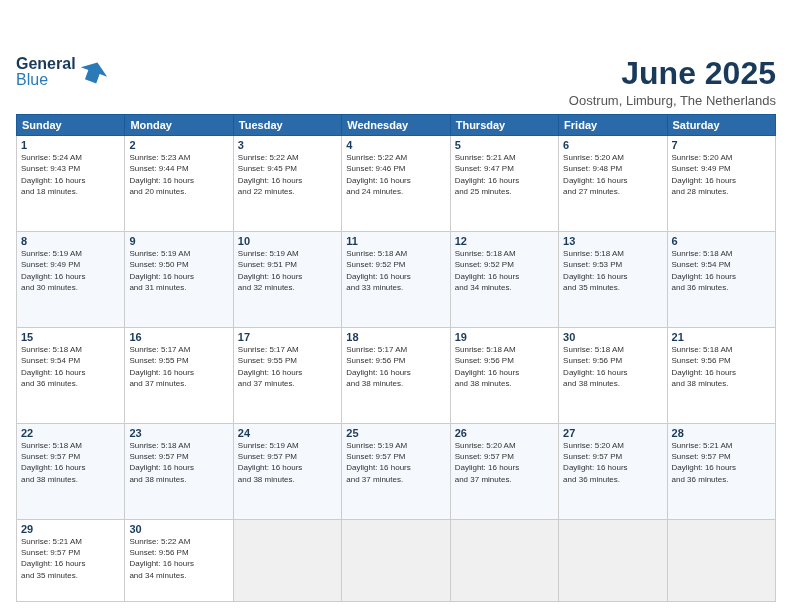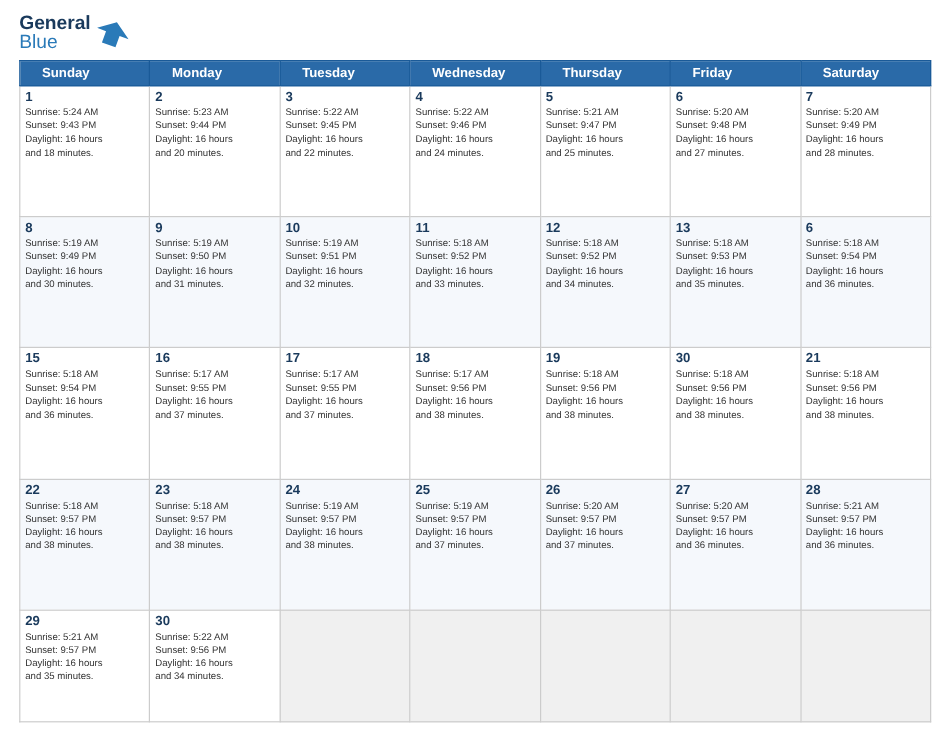--- a/index.html
+++ b/index.html
@@ -15,20 +15,21 @@
       height: 612px;
       padding: 12px 16px 10px 16px;
       display: flex;
       flex-direction: column;
     }
     .header {
       display: flex;
       justify-content: space-between;
       align-items: flex-start;
       margin-bottom: 6px;
+      margin-top: 44px;
     }
     .logo {
       display: flex;
       flex-direction: column;
       align-items: flex-start;
     }
     .title-block {
       text-align: right;
     }
     .month-title {
@@ -51,21 +52,21 @@
       width: 100%;
       border-collapse: collapse;
       flex: 1;
       table-layout: fixed;
     }
     thead th {
       background-color: #2a6aa8;
       color: #fff;
       font-size: 11px;
       font-weight: bold;
-      padding: 4px 18px;
+      padding: 4px 5px;
       text-align: left;
       border: 1px solid #1a5a98;
     }
     tbody td {
       border: 1px solid #ccc;
       vertical-align: top;
       padding: 3px 4px;
       font-size: 8.5px;
       color: #333;
       height: 82px;
@@ -102,20 +103,24 @@
     <div class="logo">
       <div style="display:flex;align-items:center;gap:4px;">
         <div style="display:flex;flex-direction:column;line-height:1;">
           <span style="font-size:16px;font-weight:bold;color:#1a3a5c;">General</span>
           <span style="font-size:16px;font-weight:normal;color:#2a7ab8;">Blue</span>
         </div>
         <svg width="28" height="28" viewBox="0 0 28 28">
           <polygon points="14,4 28,14 20,14 20,24 8,24 8,14 0,14" fill="#2a7ab8"></polygon>
         </svg>
       </div>
+    </div>
+    <div class="title-block">
+      <div class="month-title">June 2025</div>
+      <div class="location">Oostrum, Limburg, The Netherlands</div>
     </div>
   </div>
 
   <div class="calendar">
     <table>
       <thead>
         <tr>
           <th>Sunday</th>
           <th>Monday</th>
           <th>Tuesday</th>

